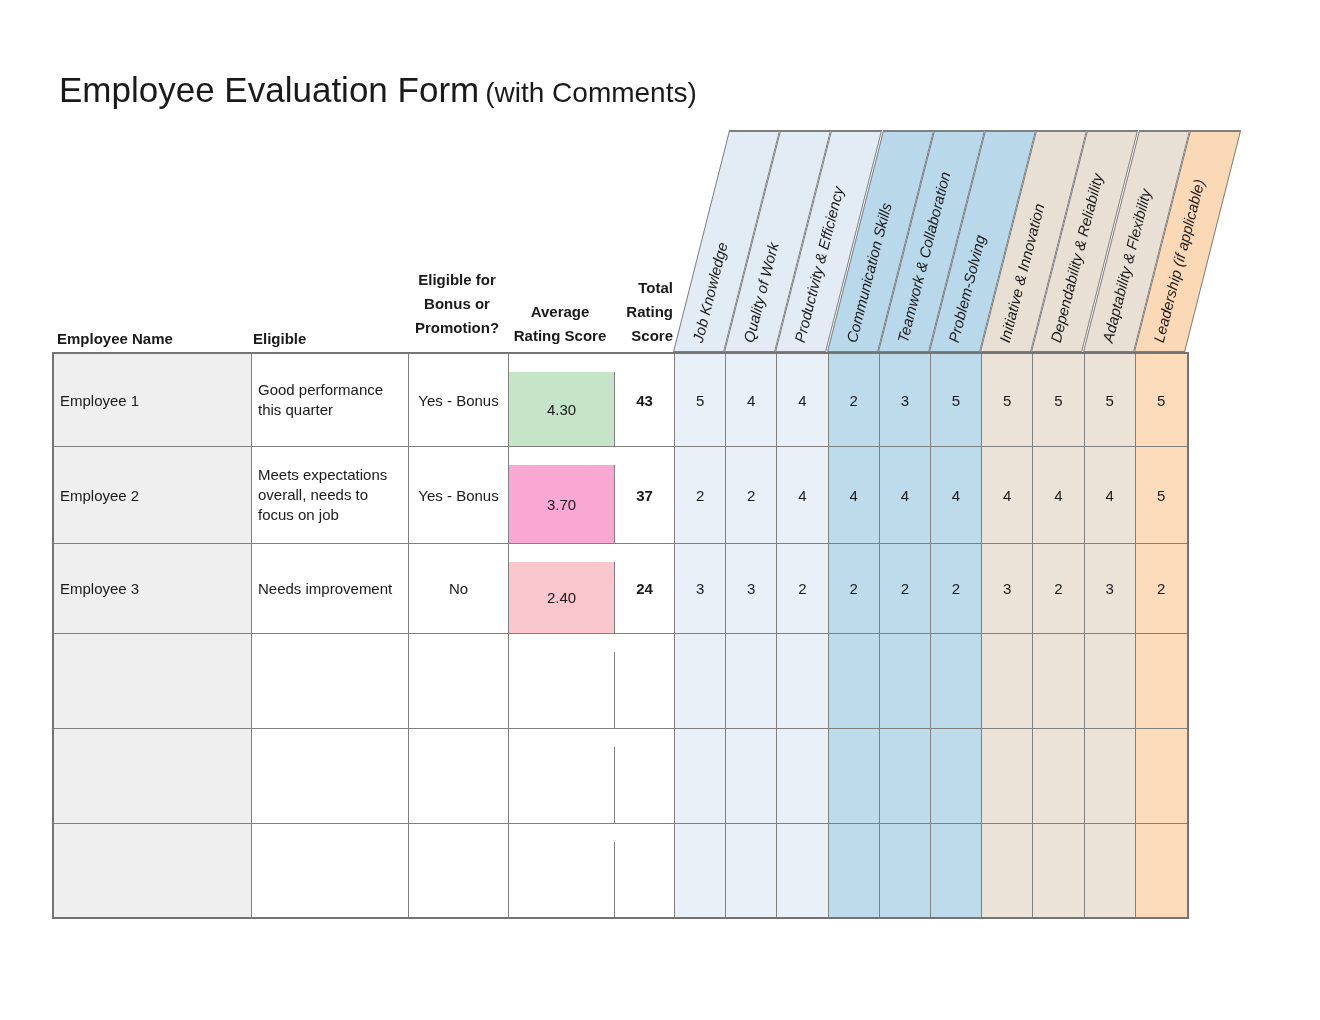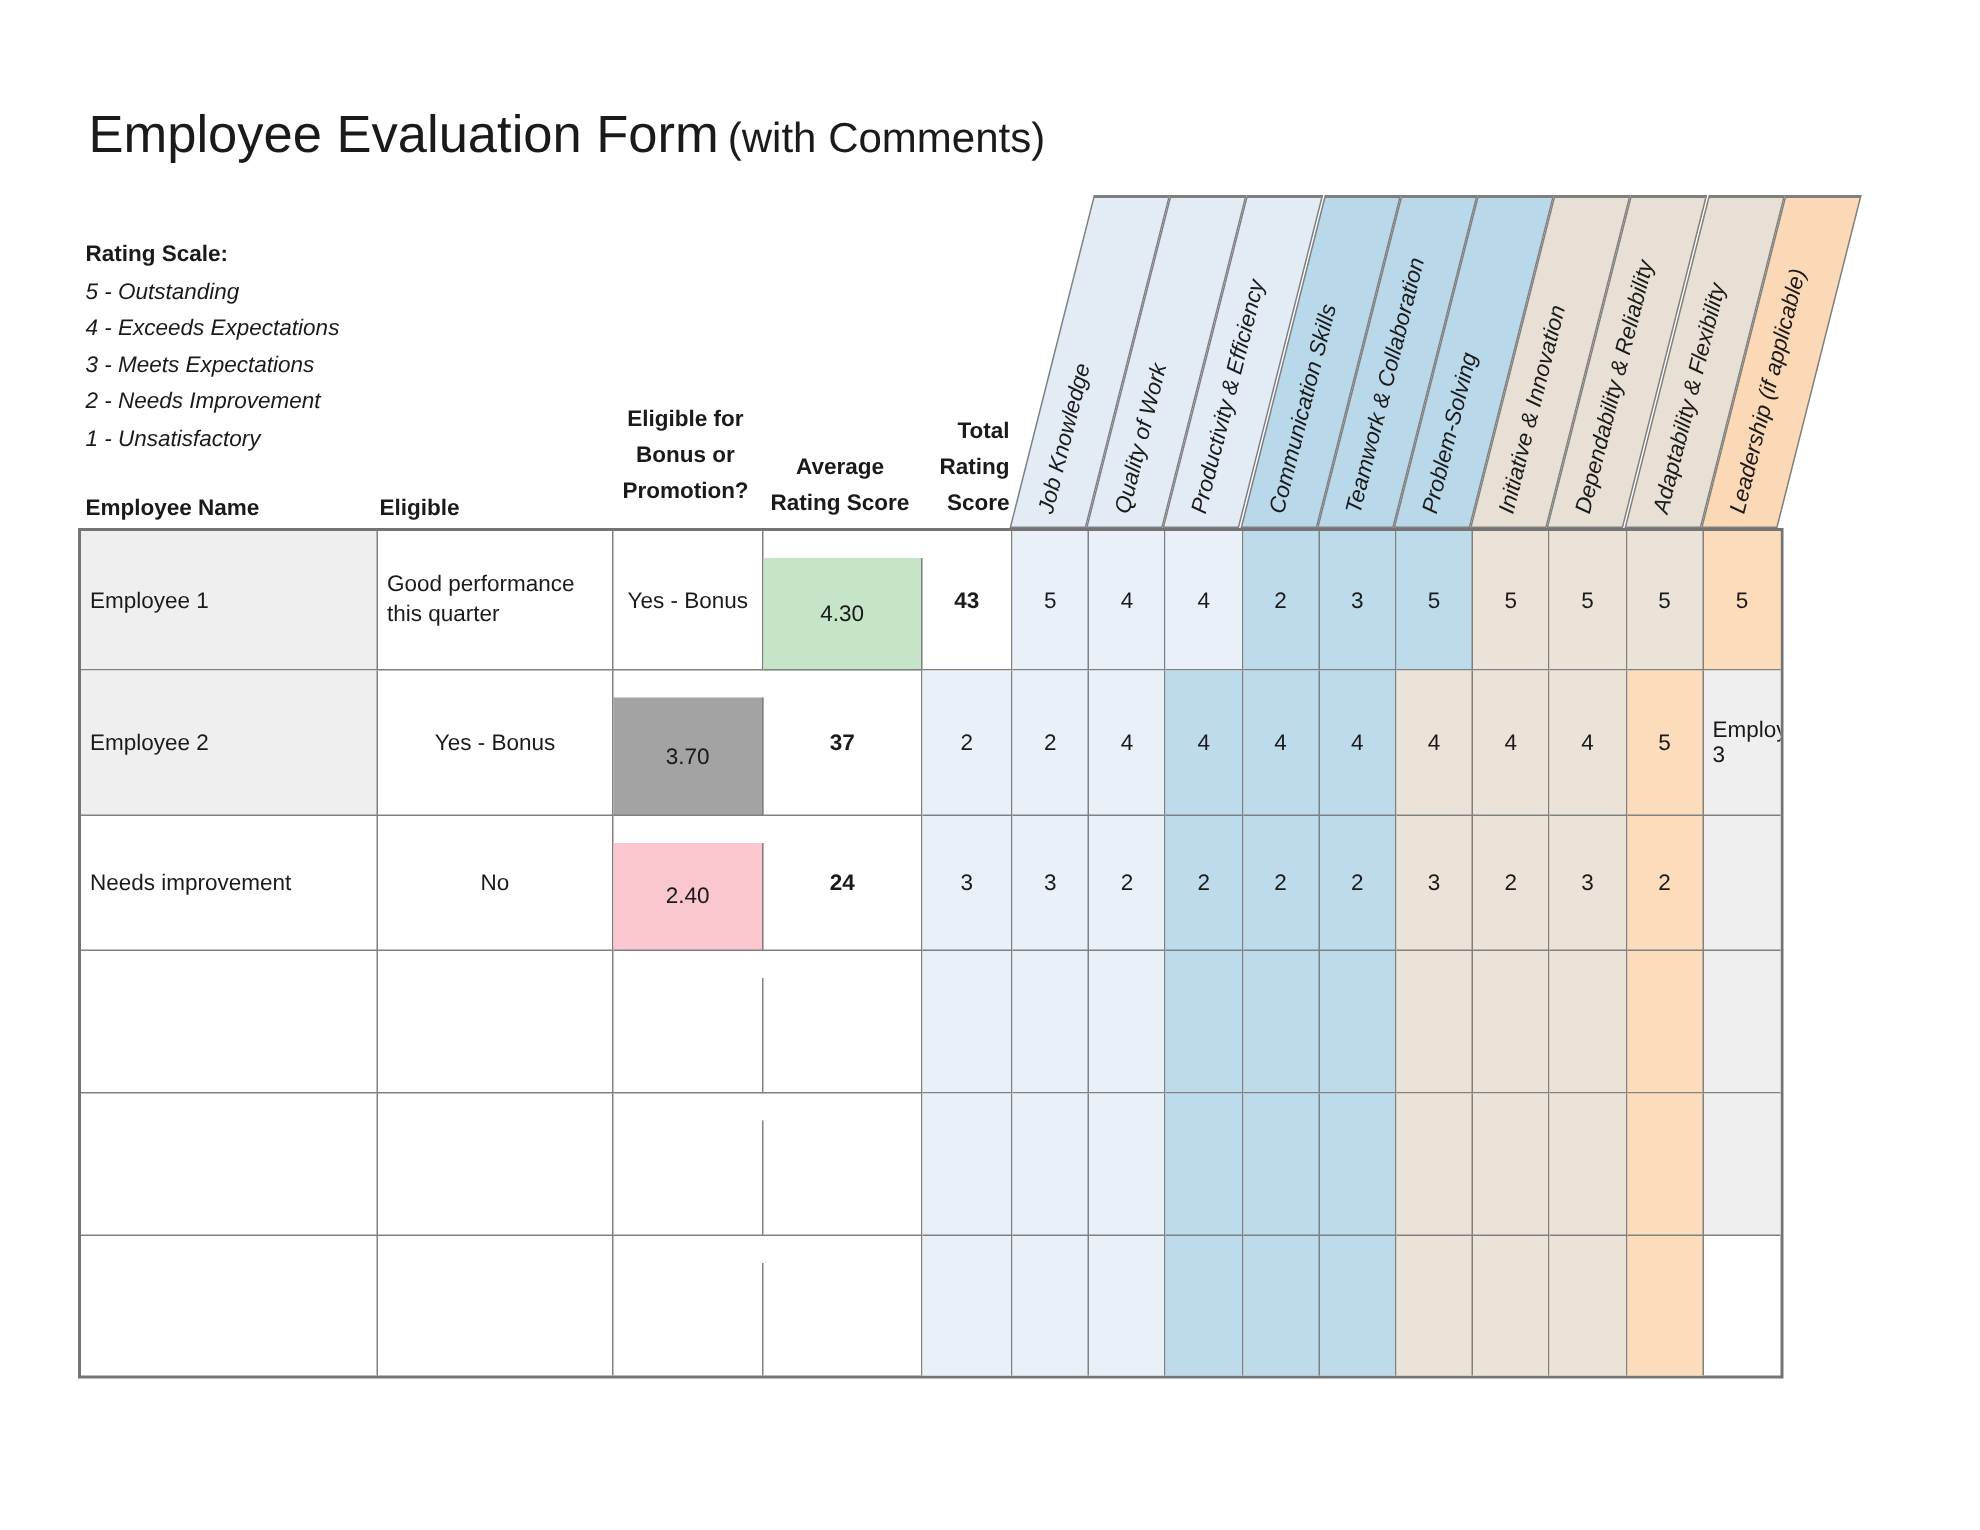--- a/index.html
+++ b/index.html
@@ -57,28 +57,20 @@
 </style>
 </head>
 <body>
 
 <div id="page">
 
   <div class="title">
     <span>Employee Evaluation Form</span><span class="sub">(with Comments)</span>
   </div>
 
-  <div class="scale">
-    <div class="head">Rating Scale:</div>
-    <div class="lvl">5 - Outstanding</div>
-    <div class="lvl">4 - Exceeds Expectations</div>
-    <div class="lvl">3 - Meets Expectations</div>
-    <div class="lvl">2 - Needs Improvement</div>
-    <div class="lvl">1 - Unsatisfactory</div>
-  </div>
 
   <div class="colhead" id="h-name">Employee Name</div>
   <div class="colhead" id="h-comments">Eligible</div>
   <div class="colhead" id="h-elig">
     <div>Eligible for</div>
     <div>Bonus or</div>
     <div>Promotion?</div>
   </div>
   <div class="colhead" id="h-avg">
     <div>Average</div>
@@ -123,22 +115,23 @@
       <div class="cell c-rate" style="background: rgb(233, 240, 248);">4</div>
       <div class="cell c-rate" style="background: rgb(233, 240, 248);">4</div>
       <div class="cell c-rate" style="background: rgb(190, 219, 236);">2</div>
       <div class="cell c-rate" style="background: rgb(190, 219, 236);">3</div>
       <div class="cell c-rate" style="background: rgb(190, 219, 236);">5</div>
       <div class="cell c-rate" style="background: rgb(235, 227, 215);">5</div>
       <div class="cell c-rate" style="background: rgb(235, 227, 215);">5</div>
       <div class="cell c-rate" style="background: rgb(235, 227, 215);">5</div>
       <div class="cell c-rate" style="background: rgb(252, 220, 187);">5</div>
       <div class="cell c-name">Employee 2</div>
+      <div class="cell c-comment">Meets expectations overall, needs to focus on job</div>
       <div class="cell c-elig">Yes - Bonus</div>
-      <div class="cell c-avg" style="background: #a3a3a3;">3.70</div>
+      <div class="cell c-avg" style="background: #f9a8d4;">3.70</div>
       <div class="cell c-total">37</div>
       <div class="cell c-rate" style="background: rgb(233, 240, 248);">2</div>
       <div class="cell c-rate" style="background: rgb(233, 240, 248);">2</div>
       <div class="cell c-rate" style="background: rgb(233, 240, 248);">4</div>
       <div class="cell c-rate" style="background: rgb(190, 219, 236);">4</div>
       <div class="cell c-rate" style="background: rgb(190, 219, 236);">4</div>
       <div class="cell c-rate" style="background: rgb(190, 219, 236);">4</div>
       <div class="cell c-rate" style="background: rgb(235, 227, 215);">4</div>
       <div class="cell c-rate" style="background: rgb(235, 227, 215);">4</div>
       <div class="cell c-rate" style="background: rgb(235, 227, 215);">4</div>

